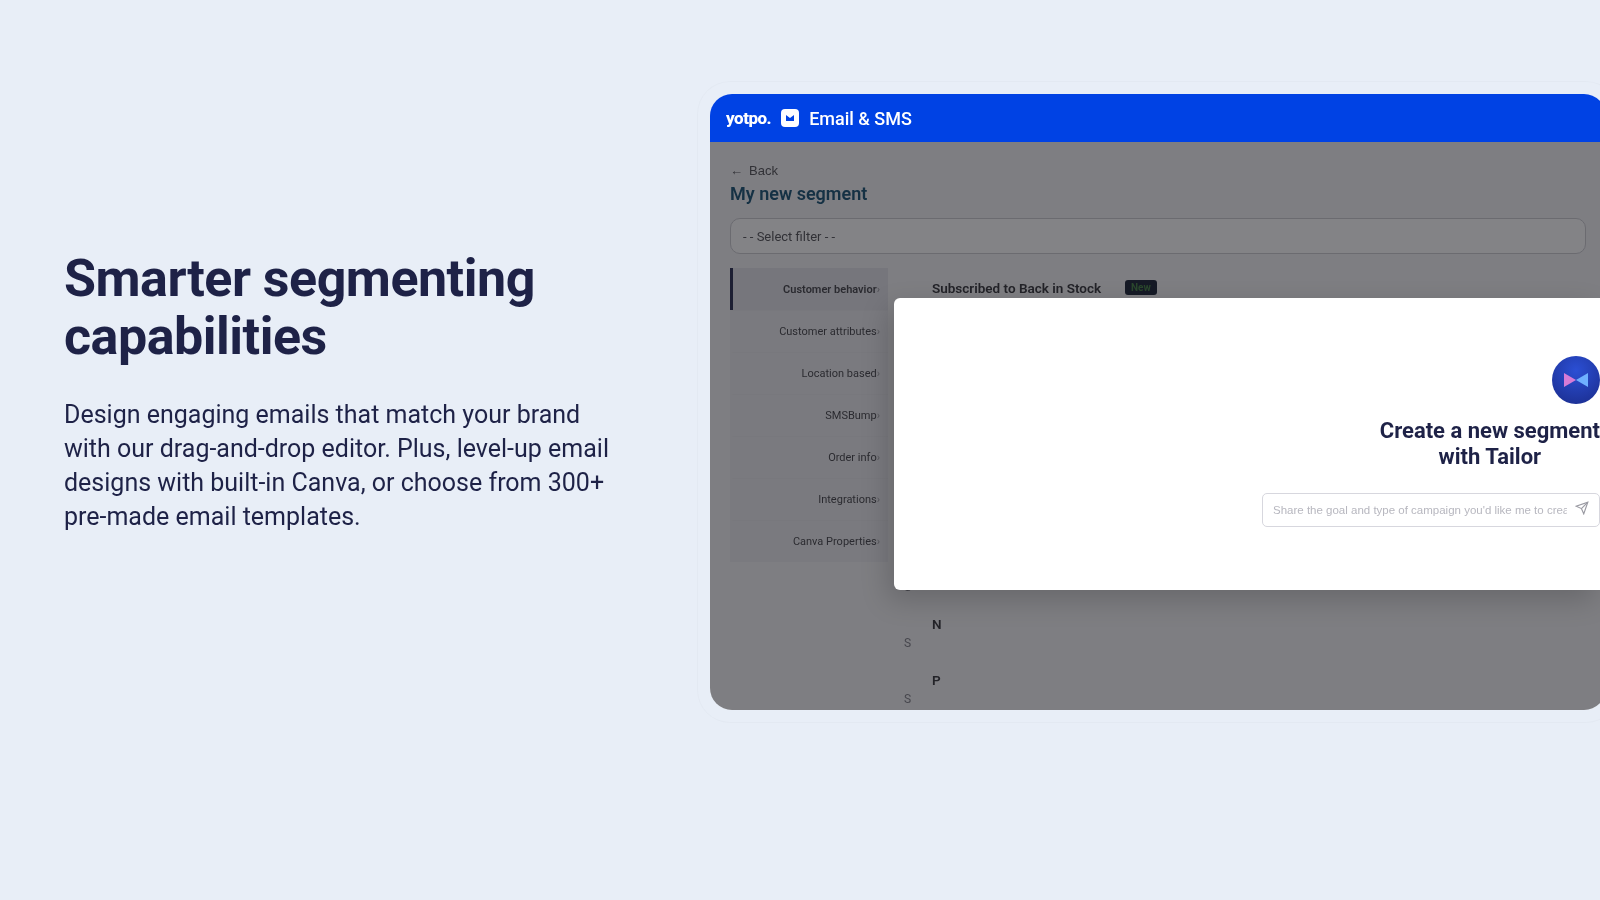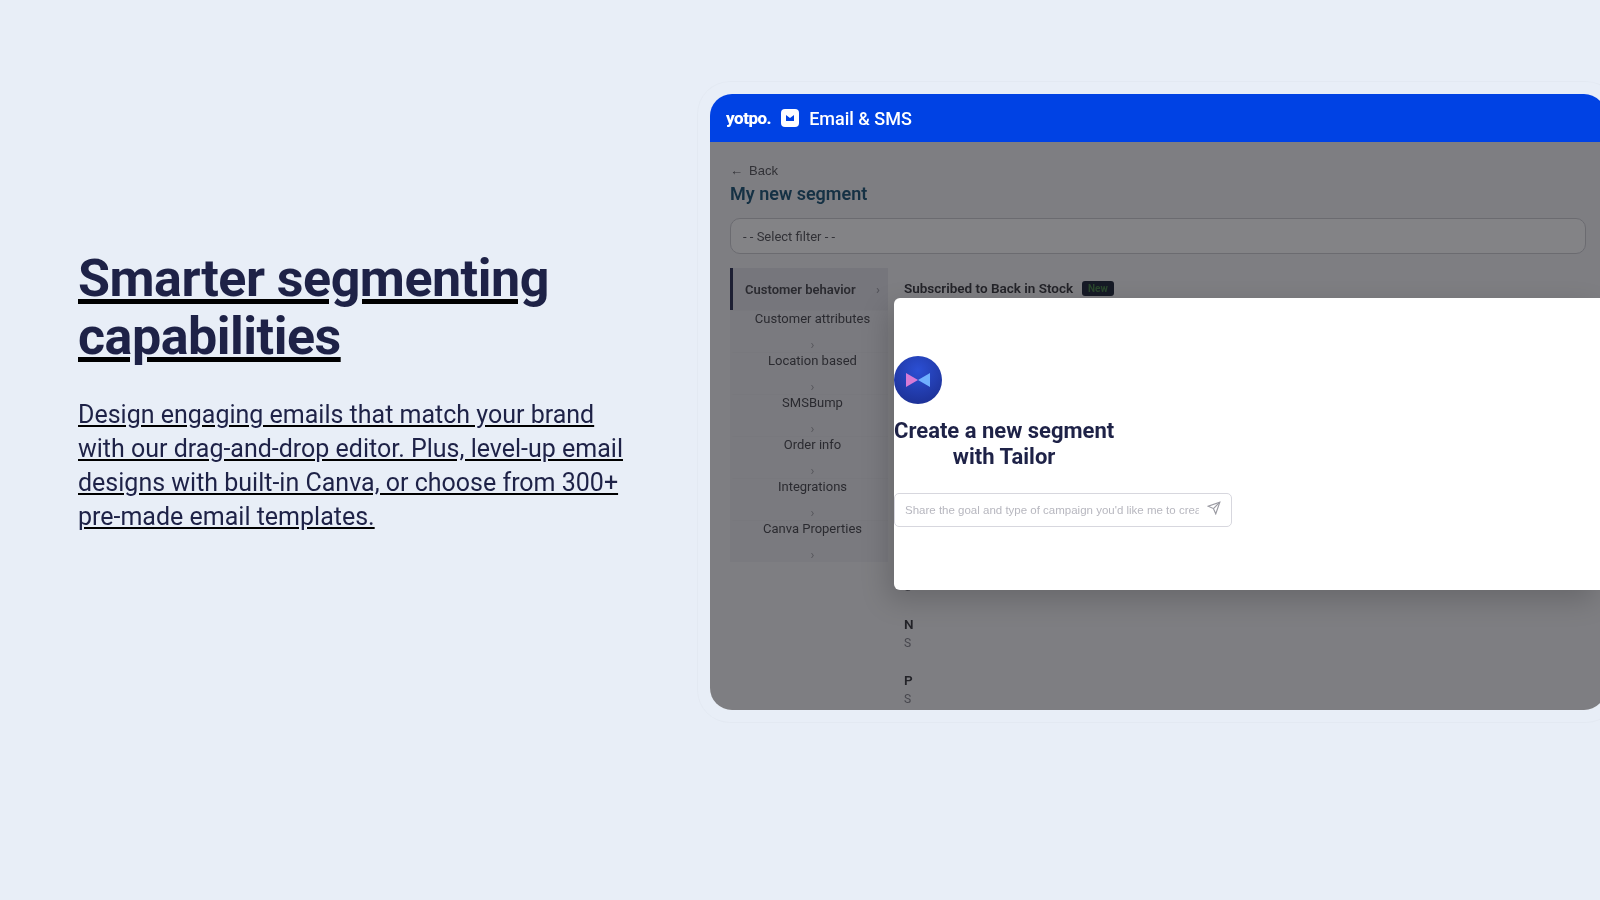--- a/index.html
+++ b/index.html
@@ -4,24 +4,23 @@
 <style>
   * { box-sizing: border-box; margin: 0; padding: 0; }
   html, body { width: 1600px; height: 900px; overflow: hidden; }
   body {
     background: #e8eef7;
     font-family: -apple-system, BlinkMacSystemFont, "Segoe UI", Roboto, Helvetica, Arial, sans-serif;
     position: relative;
   }
   .marketing {
     position: absolute;
-    left: 78px;
+    left: 64px;
     top: 250px;
     width: 560px;
-    text-decoration: underline;
   }
   .marketing h1 {
     font-size: 52px;
     line-height: 1.12;
     font-weight: 700;
     color: #1e2247;
     letter-spacing: -0.5px;
     margin-bottom: 32px;
   }
   .marketing p {
@@ -105,45 +104,45 @@
     margin-top: 14px;
     height: 440px;
   }
   .sidebar {
     width: 158px;
     flex: 0 0 158px;
     border-left: 3px solid transparent;
   }
   .side-item {
     height: 42px;
-    display: flex; align-items: center; justify-content: space-between;
+    display: flex; align-items: center; justify-content: flex-end;
     padding: 0 8px 0 12px;
-    font-size: 13px;
+    font-size: 11px;
     color: #3a3a40;
     cursor: pointer;
     border-left: 3px solid transparent;
     margin-left: -3px;
     background: #ececef;
   }
   .side-item.active {
     border-left: 3px solid #1e2247;
     font-weight: 600;
     background: #e3e3e8;
   }
-  .side-item + .side-item { border-top: 1px solid rgba(0,0,0,0.02); flex-direction: column; }
+  .side-item + .side-item { border-top: 1px solid rgba(0,0,0,0.02); }
 
   .results {
     flex: 1;
     padding-left: 16px;
     overflow: hidden;
   }
   .res-item { padding: 10px 0; }
   .res-title {
     font-size: 13.5px; font-weight: 600; color: #2a2a30;
-    display: inline-flex; align-items: center; gap: 9px;
+    display: inline-flex; align-items: flex-start; gap: 24px; margin-left: 28px;
   }
   .badge-new {
     font-size: 10px; font-weight: 700;
     background: #0f172a; color: #3a7a3a;
     padding: 2px 6px; border-radius: 3px;
   }
   .res-desc { font-size: 12px; color: #7a7a82; margin-top: 3px; }
 
   .dim-overlay {
     position: absolute;
@@ -156,21 +155,21 @@
     position: absolute;
     top: 298px;
     left: 894px;
     right: 0;
     height: 292px;
     background: #fff;
     border-radius: 6px 0 0 6px;
     box-shadow: -6px 10px 28px rgba(0,0,0,0.18);
     display: flex;
     flex-direction: column;
-    align-items: flex-start;
+    align-items: flex-end;
     padding-top: 58px;
   }
   .modal-icon {
     width: 48px; height: 48px; border-radius: 50%;
     background: radial-gradient(circle at 50% 30%, #2b4fd4, #1a2b8a);
     display:flex; align-items:center; justify-content:center;
     margin-bottom: 14px;
   }
   .modal-title {
     font-size: 22px; font-weight: 700; color: #1e2247;

